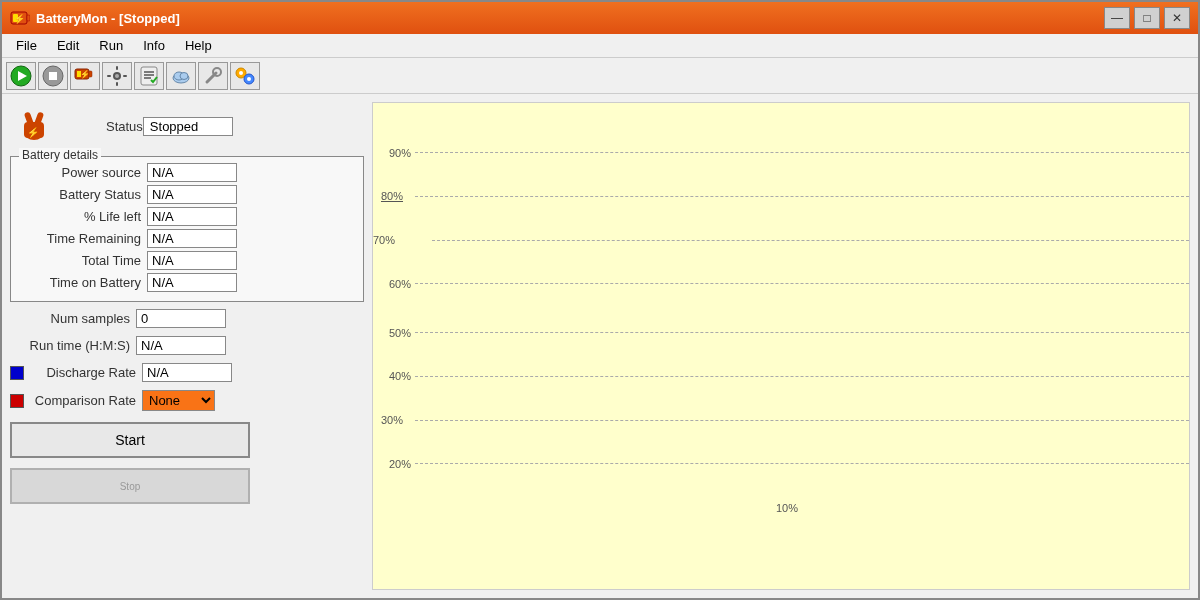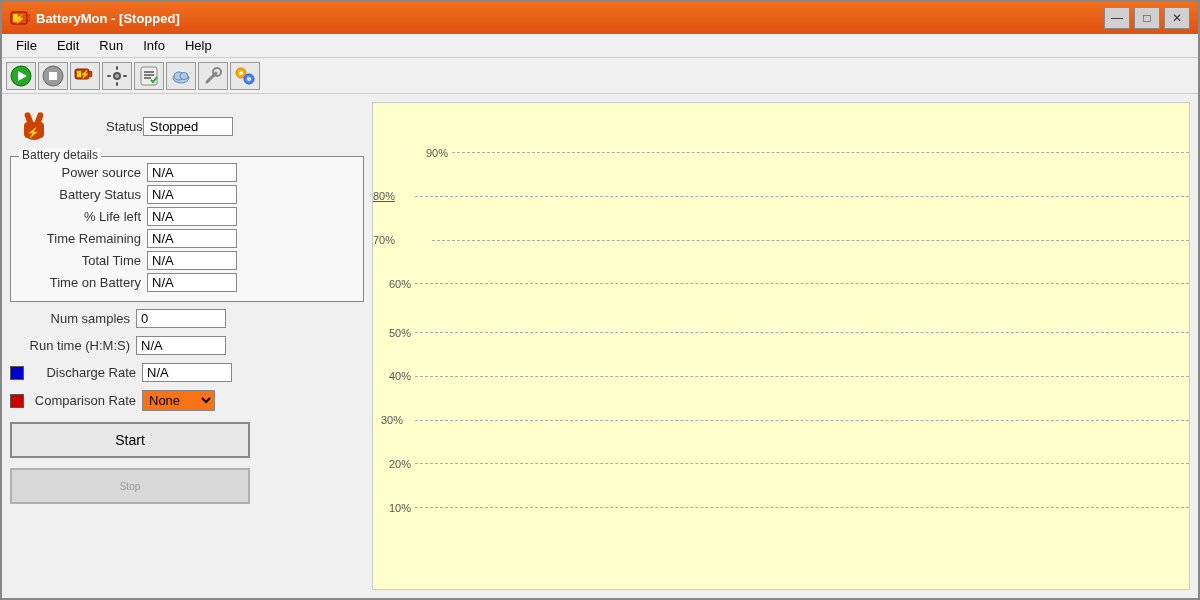--- a/index.html
+++ b/index.html
@@ -395,27 +395,27 @@
       </div>
 
       <button class="btn-start">Start</button>
       <button class="btn-stop" disabled="">Stop</button>
 
     </div>
 
     <div class="chart-area">
       <div class="chart-inner">
 
-        <div style="position:absolute; top:9%; left:0; right:0; display:flex; align-items:center;padding-left:37px;">
+        <div style="position:absolute; top:9%; left:0; right:0; display:flex; align-items:center;">
           <span style="font-size:11px; color:#555; width:38px; text-align:right; margin-right:4px;">90%</span>
           <div style="flex:1; border-top: 1px dashed #aaa;"></div>
         </div>
 
         <div style="position:absolute; top:18%; left:0; right:0; display:flex; align-items:center;">
-          <span style="font-size:11px; color:#555; width:38px; text-align:left; margin-right:4px;text-decoration:underline;">80%</span>
+          <span style="font-size:11px; color:#555; width:38px; text-align:center; margin-right:4px;text-decoration:underline;">80%</span>
           <div style="flex:1; border-top: 1px dashed #aaa;"></div>
         </div>
 
         <div style="position:absolute; top:27%; left:0; right:0; display:flex; align-items:center;">
           <span style="font-size:11px; color:#555; width:38px; margin-right:21px;">70%</span>
           <div style="flex:1; border-top: 1px dashed #aaa;"></div>
         </div>
 
         <div style="position:absolute; top:36%; left:0; right:0; display:flex; align-items:center;">
           <span style="font-size:11px; color:#555; width:38px; text-align:right; margin-right:4px;">60%</span>
@@ -435,21 +435,21 @@
         <div style="position:absolute; top:64%; left:0; right:0; display:flex; align-items:center;">
           <span style="font-size:11px; color:#555; width:38px; text-align:center; margin-right:4px;">30%</span>
           <div style="flex:1; border-top: 1px dashed #aaa;"></div>
         </div>
 
         <div style="position:absolute; top:73%; left:0; right:0; display:flex; align-items:center;">
           <span style="font-size:11px; color:#555; width:38px; text-align:right; margin-right:4px;">20%</span>
           <div style="flex:1; border-top: 1px dashed #aaa;"></div>
         </div>
 
-        <div style="position:absolute; top:82%; left:0; right:0; display:flex; align-items:center;">
+        <div style="position:absolute; top:82%; left:0; right:0; display:flex; align-items:center;flex-direction:column;">
           <span style="font-size:11px; color:#555; width:38px; text-align:right; margin-right:4px;">10%</span>
           <div style="flex:1; border-top: 1px dashed #aaa;"></div>
         </div>
       </div>
     </div>
 
   </div>
 </div>
 
 </body></html>

